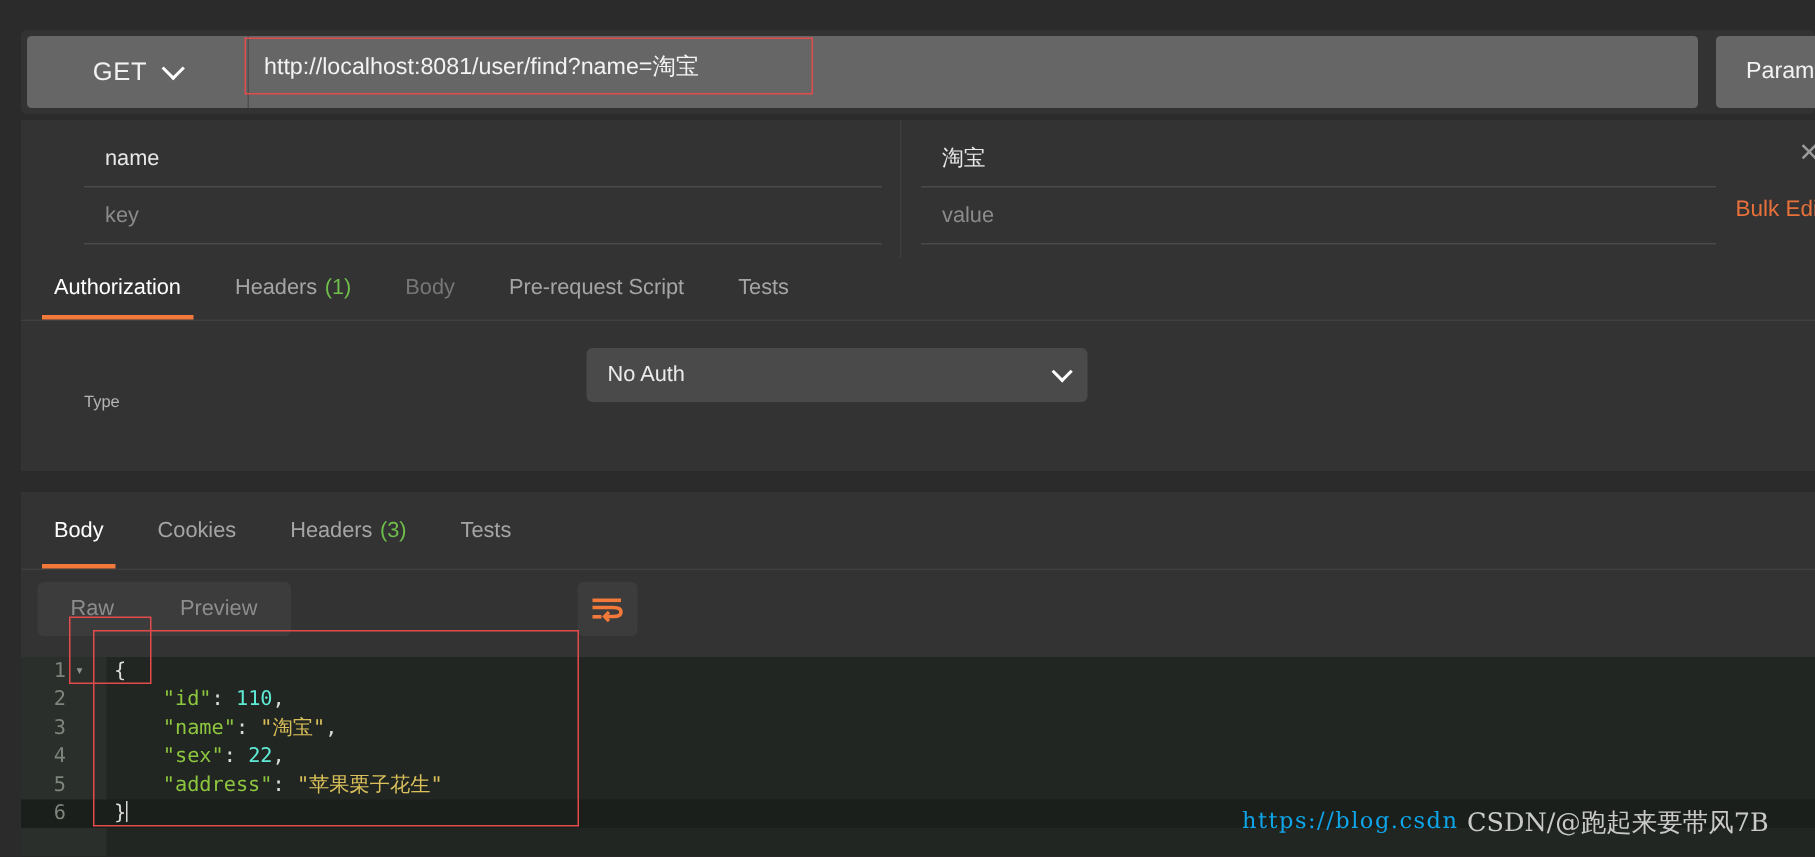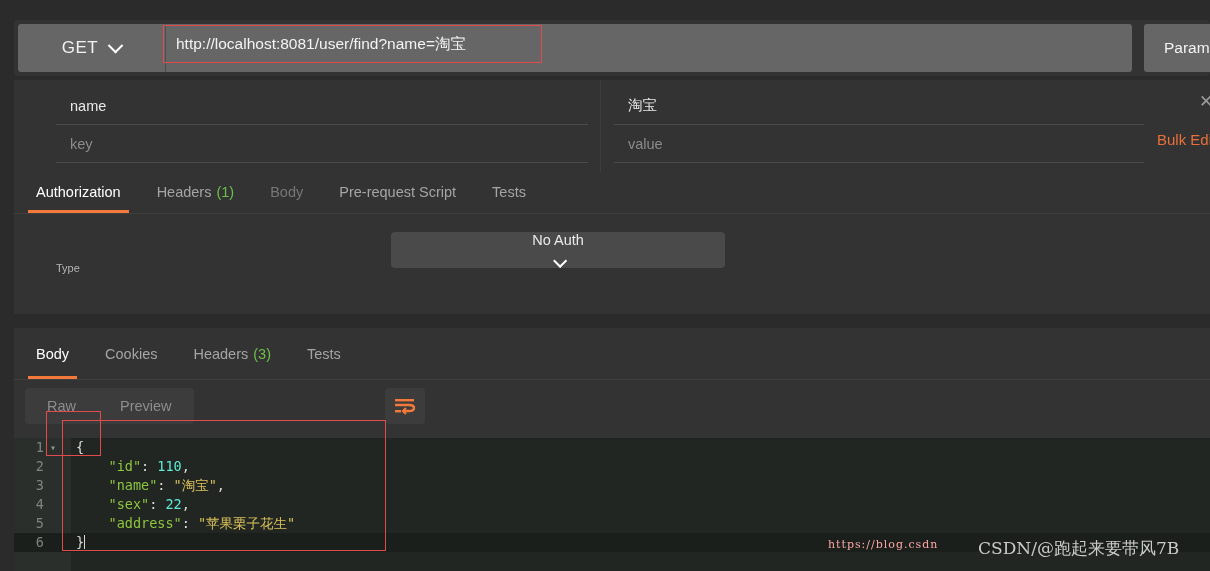--- a/index.html
+++ b/index.html
@@ -86,21 +86,21 @@
   }
   .tab.dim { color: #767676; }
   .cnt { color: #6fbf4b; margin-left: 5px; }
 
   
   .auth-body { position: absolute; left: 14px; top: 214px; width: 1196px; height: 100px; background: #333333; }
   .type-label { position: absolute; left: 42px; top: 48px; color: #b5b5b5; font-size: 11px; }
   .auth-select {
     position: absolute; left: 377px; top: 18px; width: 334px; height: 36px;
     background: #4a4a4a; border-radius: 4px; display: flex; align-items: center;
-    padding: 0 14px; justify-content: space-between; cursor: pointer; flex-direction: column;
+    padding: 0 14px; justify-content: space-between; cursor: pointer;
   }
   .auth-select span { color: #eaeaea; font-size: 14.5px; }
   .chev-sm { width: 10px; height: 10px; border-right: 2.4px solid #ffffff; border-bottom: 2.4px solid #ffffff;
              transform: rotate(45deg) translateY(-3px); }
 
   
   .gap { position: absolute; left: 0; top: 314px; width: 1210px; height: 14px; background: #2b2b2b; }
 
   
   .resp-tabs {
@@ -148,21 +148,21 @@
   .p { color: #dcdcdc; }
   .caret { display: inline-block; width: 1px; height: 14px; background: #d8d8d8; vertical-align: -2px; }
 
   
   .redbox { position: absolute; border: 1px solid #e24b4b; pointer-events: none; }
   .red-small { left: 46px; top: 411px; width: 55px; height: 45px; }
   .red-big   { left: 62px; top: 420px; width: 324px; height: 131px; }
 
   
   .wm-url {
-    position: absolute; left: 828px; top: 538px; color: #fca5a5; font-size: 11px;
+    position: absolute; left: 828px; top: 538px; color: #0ea5e9; font-size: 15px;
     font-family: "DejaVu Serif", serif; letter-spacing: 1px; white-space: nowrap;
   }
   .wm-csdn {
     position: absolute; left: 978px; top: 537px; color: #d8d8d8; font-size: 17px;
     font-family: "DejaVu Serif", serif; white-space: nowrap; opacity: .92;
   }
 </style>
 </head>
 <body>
 

